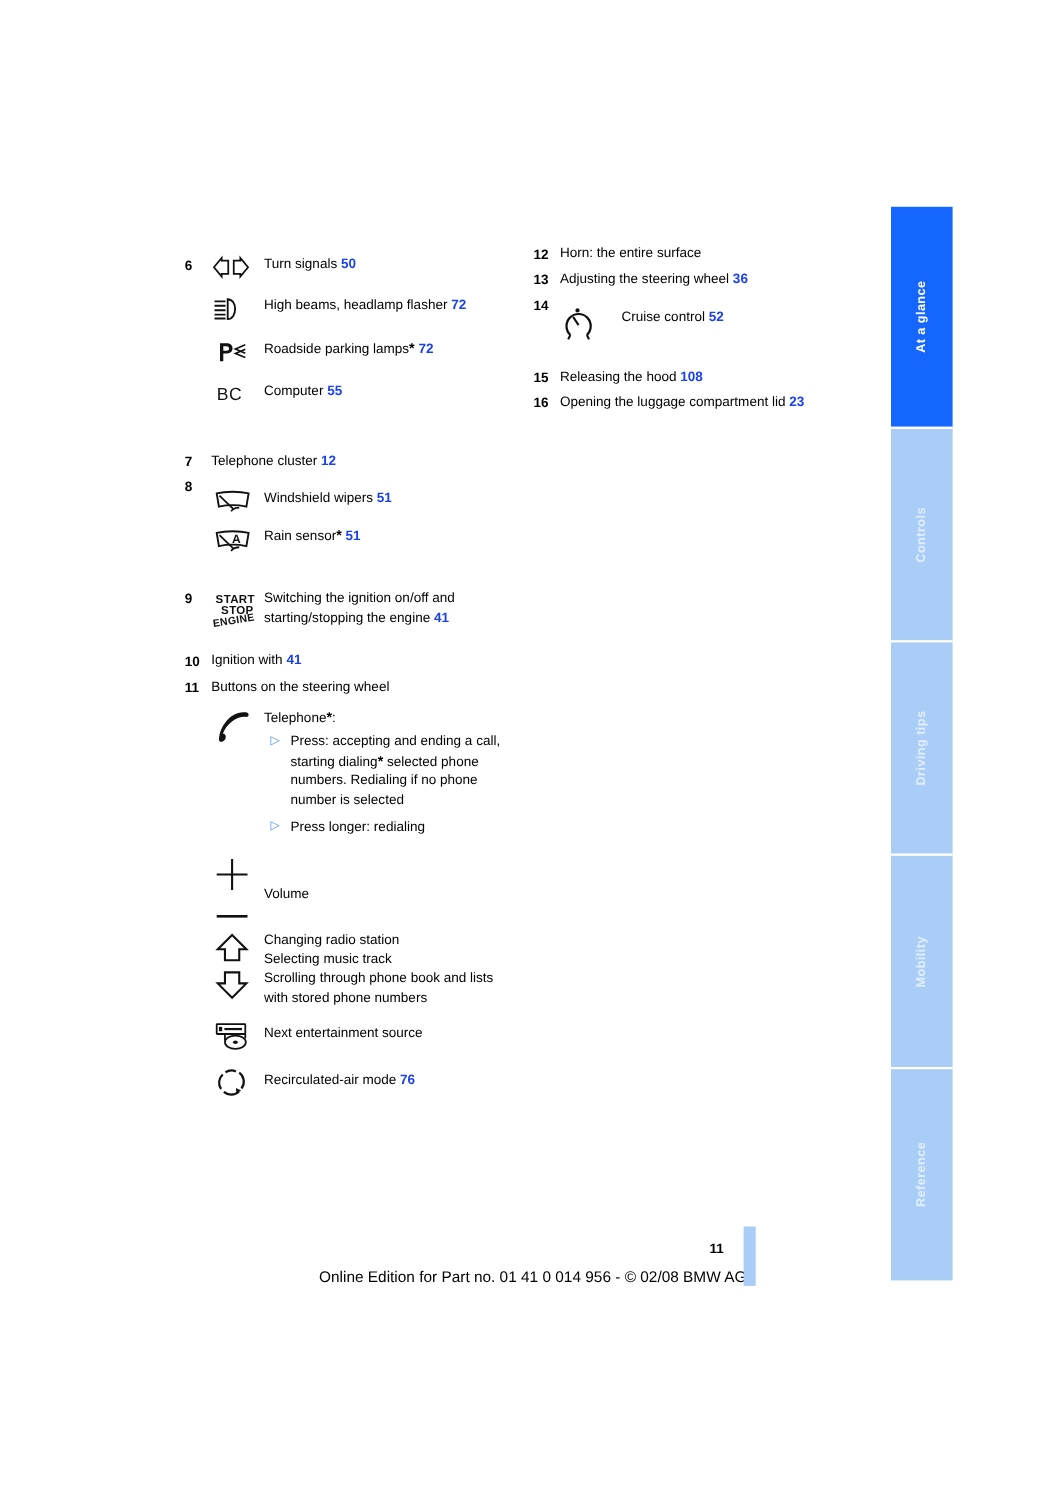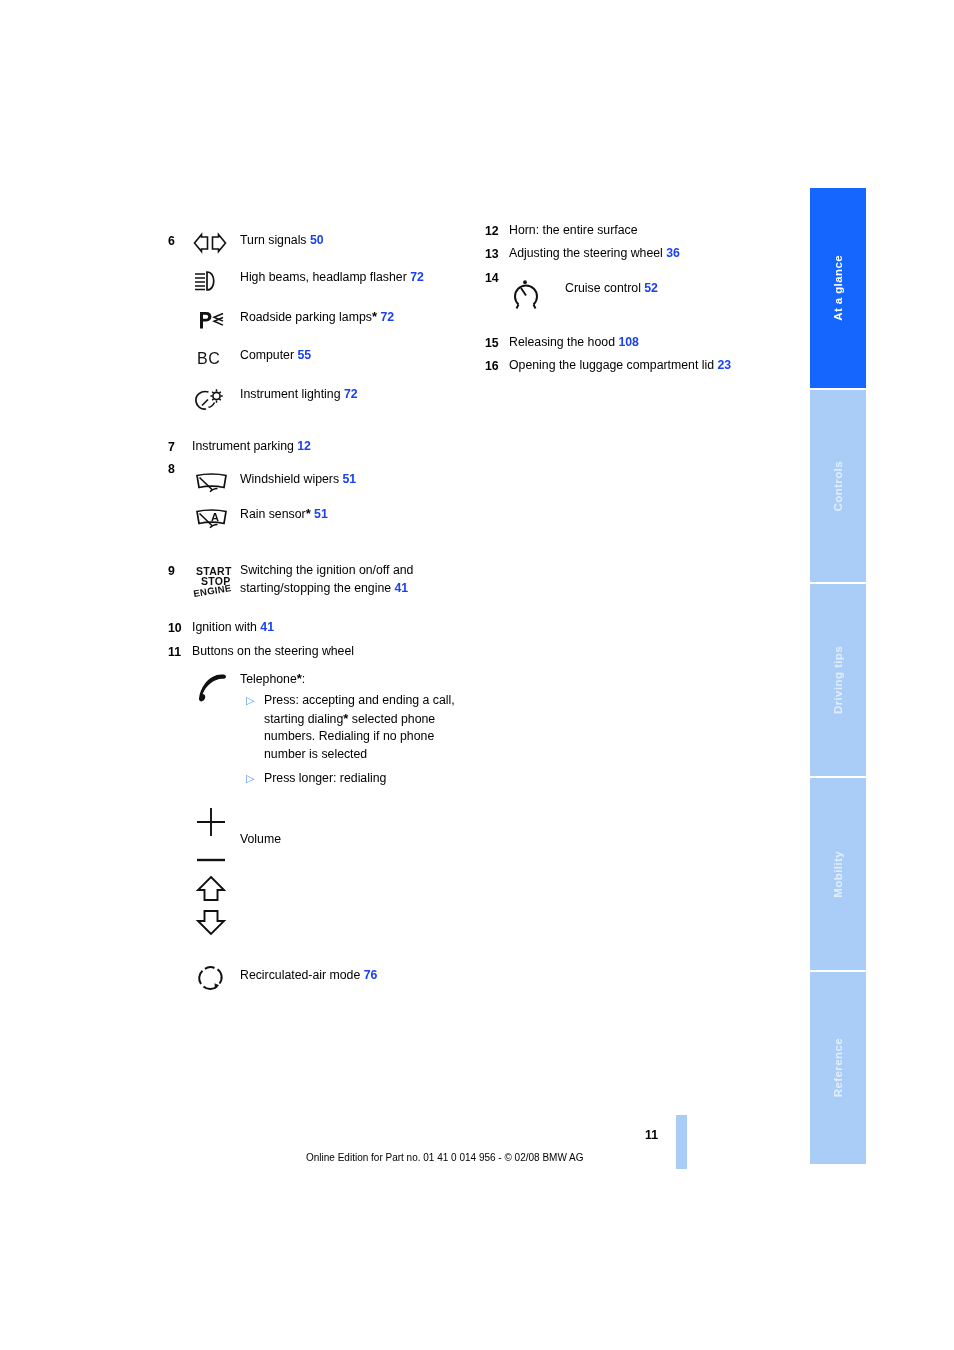--- a/index.html
+++ b/index.html
@@ -75,22 +75,22 @@
 
   
   .footer {
     position: absolute; left: 0; top: 1128px; width: 810px;
   }
   .pageno {
     position: absolute; right: 152px; top: 0;
     font-size: 12.3px; font-weight: bold; color: #000;
   }
   .footer-text {
-    position: absolute; left: 306px; top: 24px;
-    font-size: 10px; color: #000; white-space: nowrap;
+    position: absolute; left: 290px; top: 24px;
+    font-size: 14px; color: #000; white-space: nowrap;
   }
   .pageno-bar {
     position: absolute; left: 676px; top: 1115px;
     width: 11px; height: 54px; background: #aacdf7;
   }
 
   svg { display: block; overflow: visible; }
   .ink { stroke: #111; fill: none; }
   .inkf { fill: #111; stroke: none; }
   .bc-text { font-family: "Liberation Sans", sans-serif; font-size: 16px; fill: #111; font-weight: 400; }
@@ -182,45 +182,27 @@
         <span>Computer</span>
         <span class="pg">55</span>
       </div>
     </div>
 
     <div class="gap-sm"></div>
 
 
     <div class="gap-sm"></div>
 
-    <div class="row">
-      <div class="num blank">&nbsp;</div>
-      <div class="icon-cell">
-        <svg width="36" height="26" viewBox="0 0 36 26">
-          <path class="ink" stroke-width="1.7" d="M16.5 5 C9 3 3 8 4 14.5 C4.7 19.5 9 22.5 14 22"></path>
-          <path class="ink" stroke-width="1.6" d="M10 18.5 L16 12.5"></path>
-          <circle class="ink" stroke-width="1.6" cx="24.5" cy="9" r="3.6"></circle>
-          <path class="ink" stroke-width="1.5" d="M24.5 2.3 V4.4 M24.5 13.6 V15.8 M18.4 9 H20.4 M28.6 9 H30.7
-                                                 M20.2 4.7 L21.6 6.1 M27.4 11.9 L28.8 13.3
-                                                 M28.8 4.7 L27.4 6.1 M21.6 11.9 L20.2 13.3"></path>
-          <path class="ink" stroke-width="1.6" d="M22.5 15.5 C21 18.5 18.5 20 16.5 20.3"></path>
-        </svg>
-      </div>
-      <div class="txt">
-        <span>Instrument lighting</span>
-        <span class="pg">72</span>
-      </div>
-    </div>
 
     <div class="gap-lg"></div>
 
     <div class="row">
       <div class="num">7</div>
       <div class="txt">
-        <span>Instrument parking</span>
+        <span>Telephone cluster</span>
         <span class="pg">12</span>
       </div>
     </div>
 
     <div style="height:4px"></div>
 
     <div class="row">
       <div class="num">8</div>
       <div class="icon-cell">
         <svg width="40" height="26" viewBox="0 0 40 26" style="margin-top:9px">
@@ -337,24 +319,45 @@
     <div style="height:4px"></div>
 
     <div class="row">
       <div class="num blank">&nbsp;</div>
       <div class="icon-cell">
         <svg width="38" height="64" viewBox="0 0 38 64" style="margin-top:3px">
           <path class="ink" stroke-width="1.9" d="M19 2 L32 15 L25.5 15 L25.5 25 L12.5 25 L12.5 15 L6 15 Z"></path>
           <path class="ink" stroke-width="1.9" d="M19 59 L6 46 L12.5 46 L12.5 36 L25.5 36 L25.5 46 L32 46 Z"></path>
         </svg>
       </div>
+      <div class="txt" style="padding-top:2px">
+        <div>Changing radio station</div>
+        <div>Selecting music track</div>
+        <div>Scrolling through phone book and lists with stored phone numbers</div>
+      </div>
     </div>
 
     <div style="height:11px"></div>
 
+    <div class="row">
+      <div class="num blank">&nbsp;</div>
+      <div class="icon-cell">
+        <svg width="40" height="28" viewBox="0 0 40 28">
+          <rect class="ink" stroke-width="1.6" x="5" y="3" width="26" height="9" rx="0.5"></rect>
+          <path class="inkf" d="M7 5.5 h3 v4 h-3 z"></path>
+          <path class="inkf" d="M12 6.5 h16 v2 h-16 z"></path>
+          <ellipse class="ink" stroke-width="1.6" cx="22" cy="19.5" rx="9.5" ry="6"></ellipse>
+          <ellipse class="inkf" cx="22" cy="19.5" rx="2.2" ry="1.5"></ellipse>
+          <path class="ink" stroke-width="1.6" d="M12.5 12 L12.5 18 M31 12 L31 16"></path>
+        </svg>
+      </div>
+      <div class="txt" style="padding-top:4px">
+        <span>Next entertainment source</span>
+      </div>
+    </div>
 
     <div style="height:13px"></div>
 
     <div class="row">
       <div class="num blank">&nbsp;</div>
       <div class="icon-cell">
         <svg width="38" height="28" viewBox="0 0 38 28">
           <path class="ink" stroke-width="2" d="M25.5 5.2 A10 10 0 0 1 27.5 19.5"></path>
           <path class="ink" stroke-width="2" d="M25.2 22.2 A10 10 0 0 1 11.5 22.6"></path>
           <path class="ink" stroke-width="2" d="M9 20 A10 10 0 0 1 10.5 6.8"></path>

